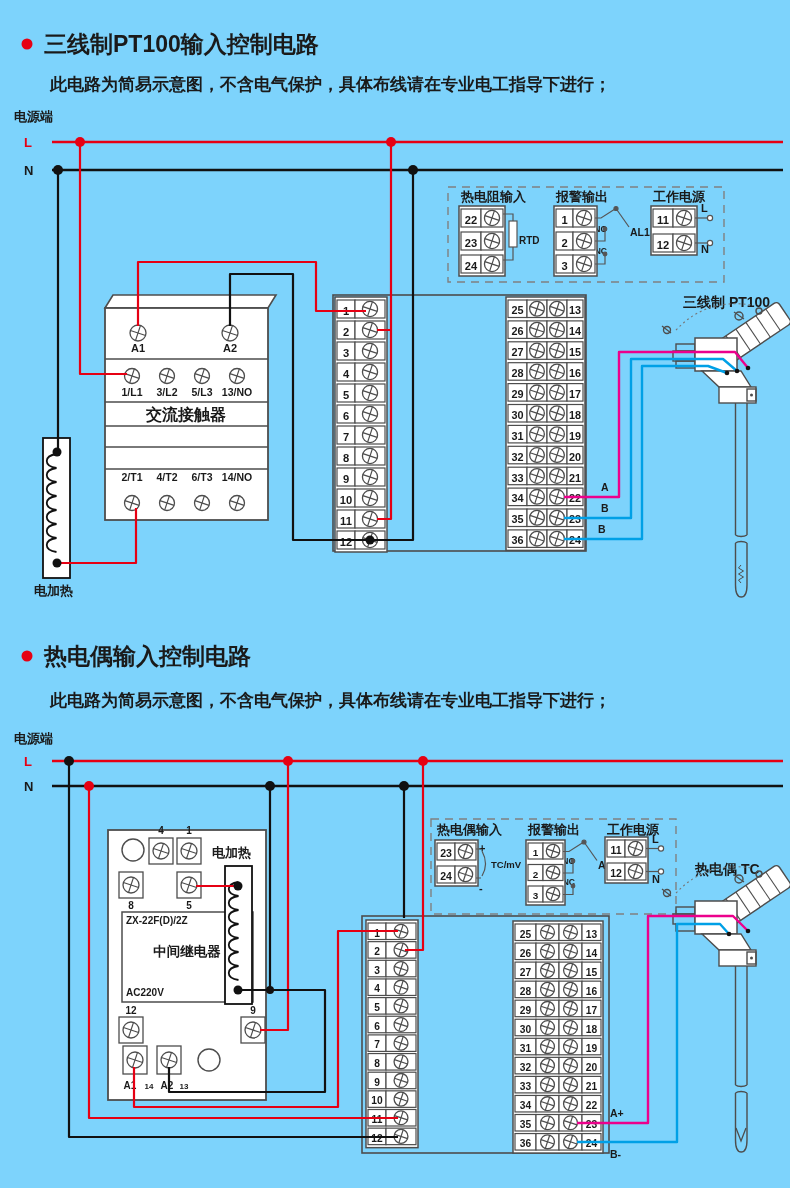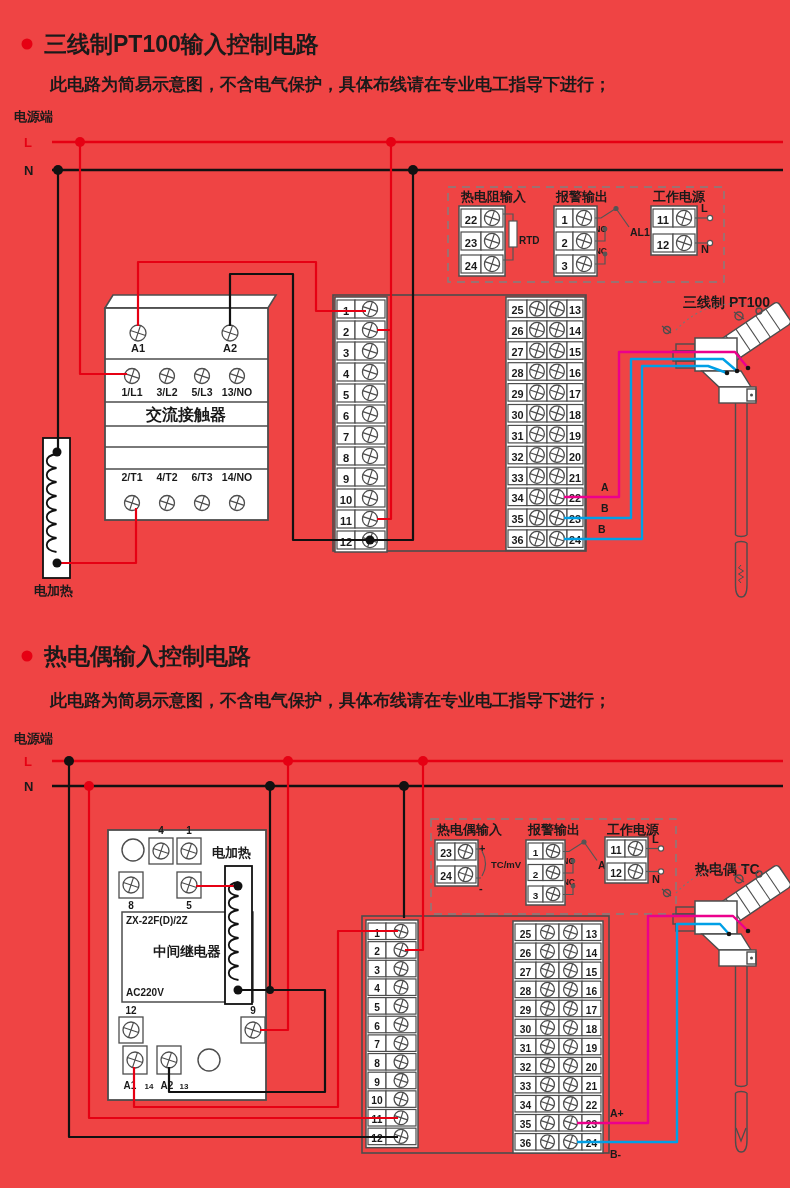--- a/index.html
+++ b/index.html
@@ -1,16 +1,16 @@
 <!DOCTYPE html>
 <html><head>
 <meta charset="utf-8">
 <style>
   html,body{margin:0;padding:0;background:#ffffff;}
-  #page{position:relative;width:790px;height:1188px;background:#ef4444;overflow:hidden;
+  #page{position:relative;width:790px;height:1188px;background:#7dd3fc;overflow:hidden;
         font-family:"Liberation Sans",sans-serif;}
   svg text{font-family:"Liberation Sans","DejaVu Sans",sans-serif;fill:#1a1a1a;}
   .bold{font-weight:bold;}
   .med{font-weight:600;}
   .red{fill:#e60013;}
 </style>
 </head>
 <body>
 
 <div id="page">

